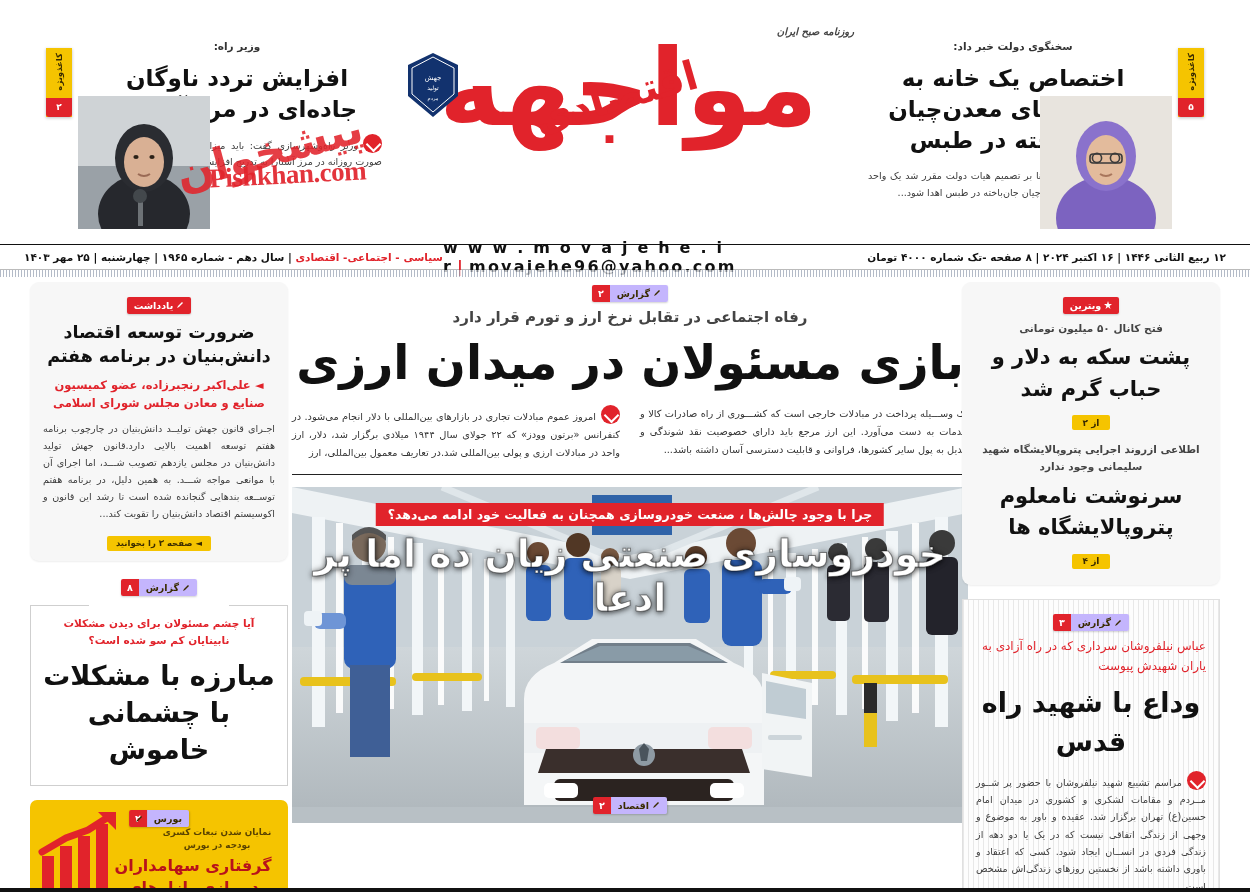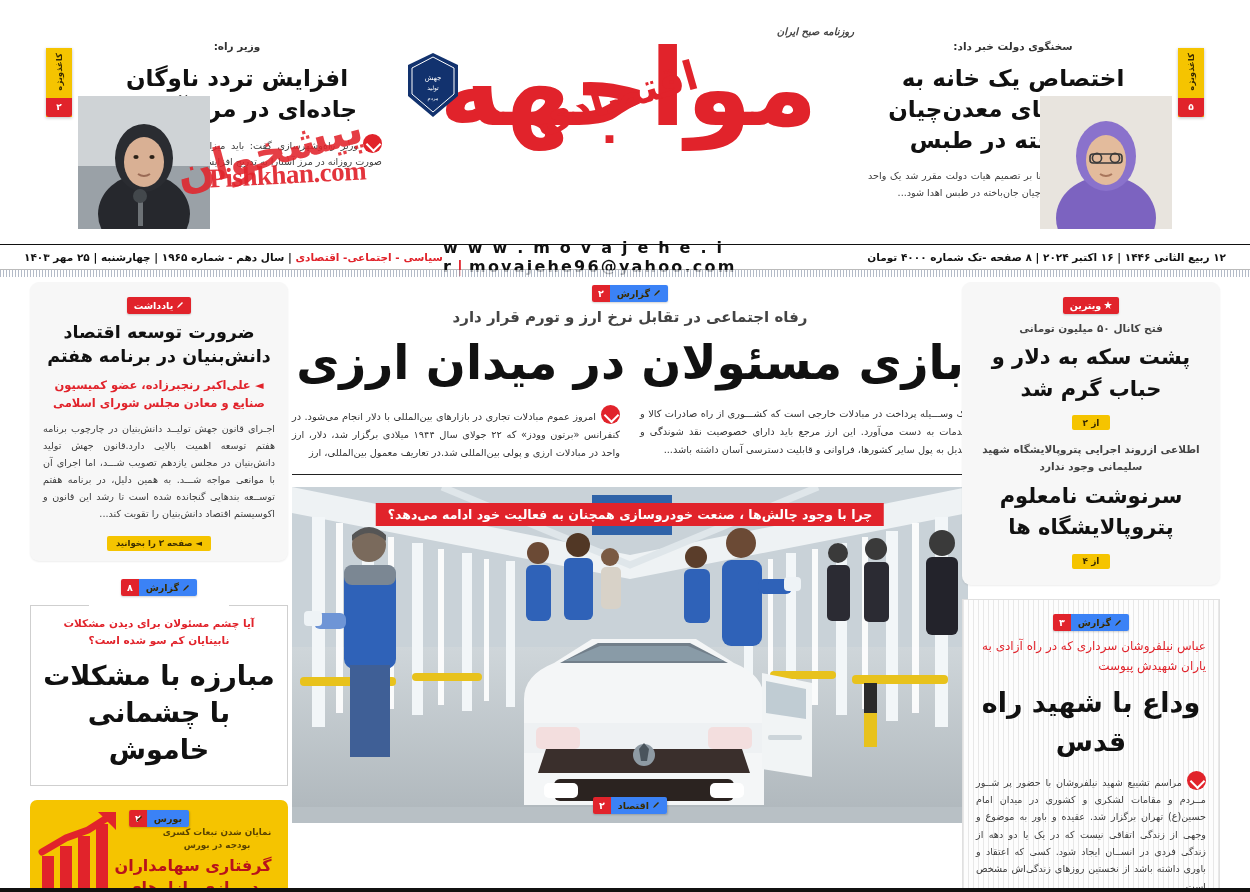--- a/index.html
+++ b/index.html
@@ -112,21 +112,21 @@
   .col-left{position:absolute;left:30px;top:0;width:258px;}
   .col-center{position:absolute;left:292px;top:0;width:676px;}
   .col-right{position:absolute;right:30px;top:0;width:258px;}
 
   
   .chip{
     display:inline-flex;align-items:stretch;height:17px;overflow:hidden;
     border-radius:2px;box-shadow:0 1px 2px rgba(0,0,0,.18);
   }
   .chip .lbl{
-    background:#3b82f6;color:#3a2c00;font-size:9.5px;font-weight:bold;
+    background:#c4b5fd;color:#3a2c00;font-size:9.5px;font-weight:bold;
     padding:0 7px;display:flex;align-items:center;gap:3px;
   }
   .chip .num{
     background:#e1232b;color:#fff;font-size:9.5px;font-weight:bold;
     padding:0 6px;display:flex;align-items:center;
   }
   .chip.red .lbl{background:#e1232b;color:#fff;}
   .chip-wrap{text-align:center;margin-bottom:6px;}
 
   .card{
@@ -510,20 +510,21 @@
             <path d="M347 262 L352 256 L357 262 L355 274 L349 274 Z" fill="#4a545c"></path>
 
             <path d="M470 186 L520 196 L520 290 L470 282 Z" fill="#f1f4f5"></path>
             <path d="M474 194 L514 202 L514 232 L474 226 Z" fill="#8fa3b1" opacity=".5"></path>
             <rect x="476" y="248" width="34" height="5" rx="2" fill="#cdd5da"></rect>
           </g>
           <rect y="320" width="676" height="16" fill="#b8c0c5"></rect>
         </svg>
 
         <div class="ov-red">چرا با وجود چالش‌ها ، صنعت خودروسازی همچنان به فعالیت خود ادامه می‌دهد؟</div>
+        <div class="ov-title">خودروسازی صنعتی زیان ده اما پر ادعا</div>
         <div class="photo-chip">
           <span class="chip">
             <span class="lbl">
               <svg width="8" height="8" viewBox="0 0 8 8">
                   <path d="M1 7 L2 5 L6 1 L7 2 L3 6 Z" fill="#3a2c00"></path>
                 </svg>
               <span>اقتصاد</span>
             </span>
             <span class="num">۲</span>
           </span>

